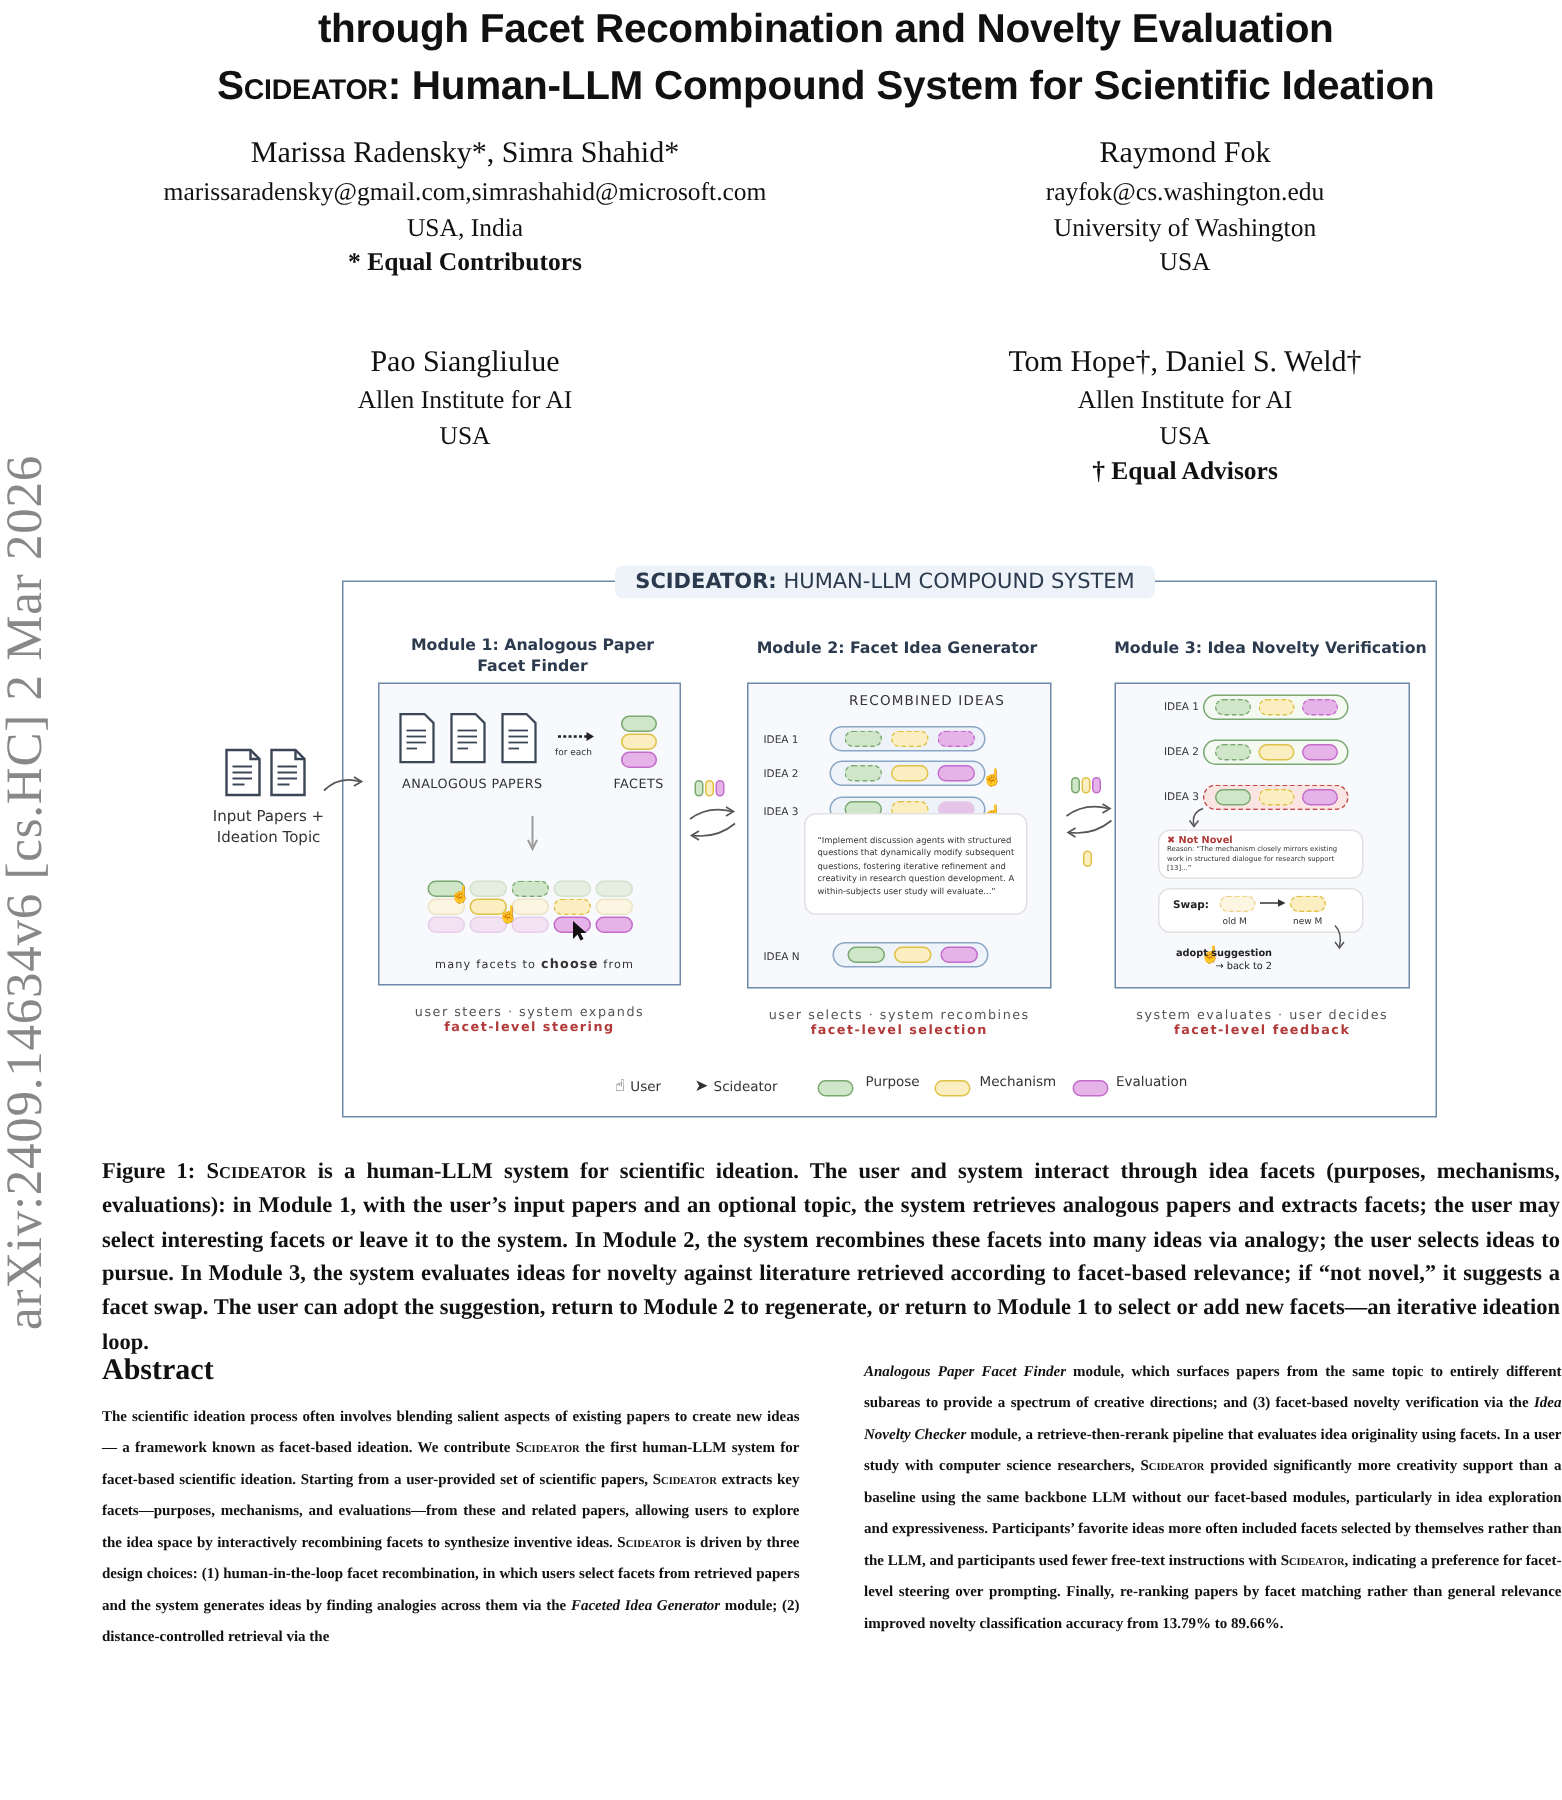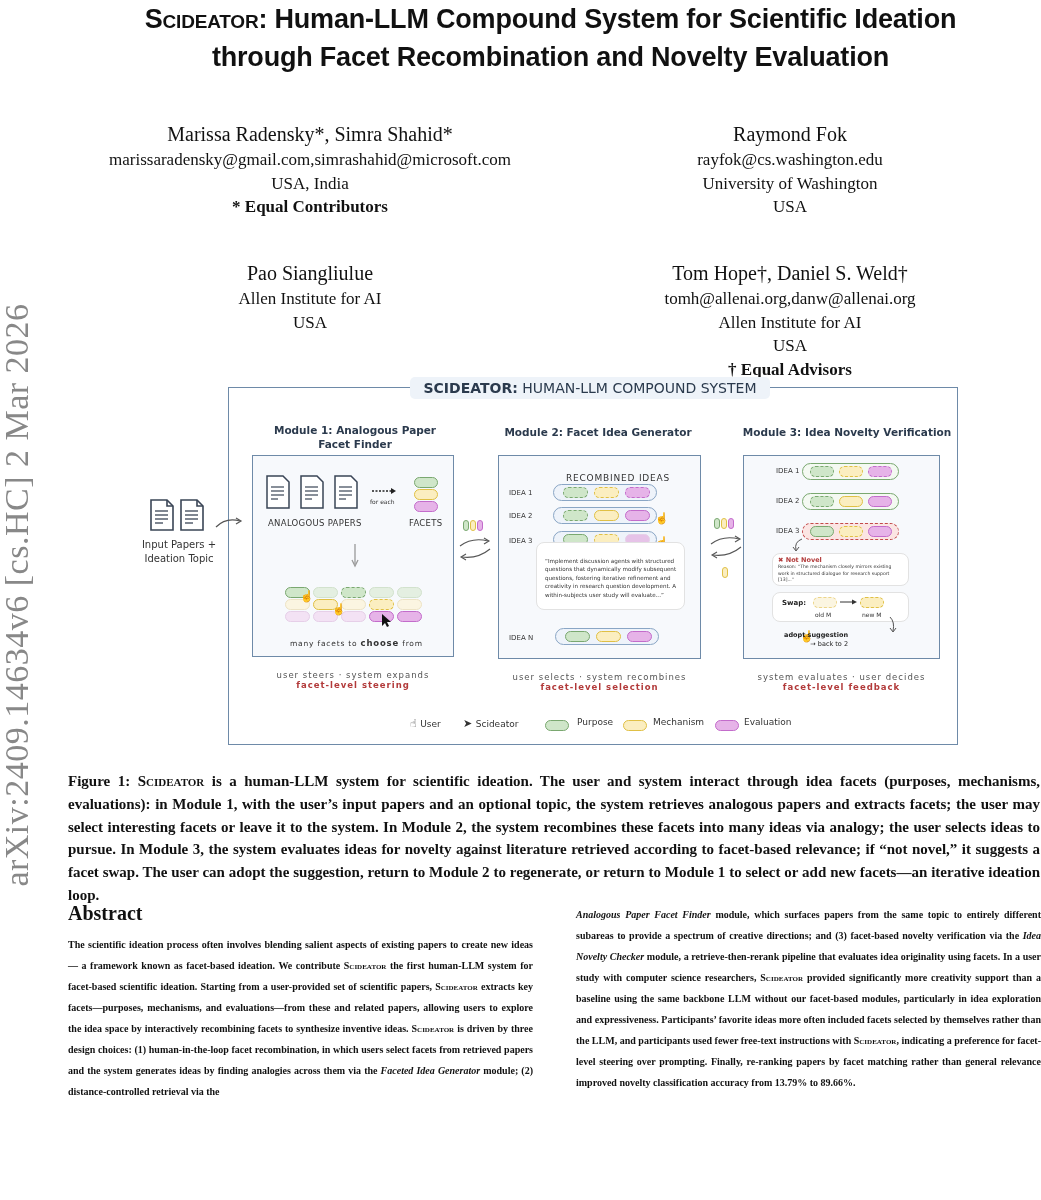--- a/index.html
+++ b/index.html
@@ -1,21 +1,21 @@
 <!DOCTYPE html>
 <html><head>
 <meta charset="utf-8">
 <style>
   html,body{margin:0;padding:0;background:#fff;}
   body{width:1041px;height:1200px;position:relative;overflow:hidden;color:#111;font-family:"Liberation Serif","DejaVu Serif",serif;}
   .arxiv{position:absolute;left:-332px;top:575px;width:700px;height:40px;transform:rotate(-90deg);transform-origin:center;font-family:"Liberation Serif",serif;font-size:34px;color:#888;letter-spacing:0.5px;text-align:center;white-space:nowrap;}
   .title{position:absolute;left:60px;top:0;width:981px;text-align:center;font-family:"Liberation Sans","DejaVu Sans",sans-serif;font-weight:bold;font-size:27px;line-height:38px;letter-spacing:-0.2px;}
   .sc{font-variant:small-caps;}
   .authors{position:absolute;font-size:17px;line-height:23.5px;text-align:center;}
-  .authors .name{font-size:20px;line-height:27px;margin-top:32px;}
+  .authors .name{font-size:20px;line-height:27px;}
   .authors b{font-weight:bold;text-align:right;}
   
   .fig{position:absolute;left:228px;top:387px;width:730px;height:358px;border:1.5px solid #6e8aa8;box-sizing:border-box;background:#fff;}
   .fig-title{position:absolute;left:410px;top:377px;width:360px;height:22px;background:#eef3f9;border-radius:5px;font-family:"DejaVu Sans",sans-serif;font-size:14px;color:#2b3a4d;text-align:center;line-height:22px;}
   .fig-title b{font-weight:bold;}
   .mod-title{position:absolute;font-family:"DejaVu Sans",sans-serif;font-weight:bold;font-size:10.5px;color:#2b3a4d;text-align:center;line-height:14px;}
   .panel{position:absolute;border:1.5px solid #6e8aa8;background:#f7f9fc;box-sizing:border-box;}
   .small{font-family:"DejaVu Sans",sans-serif;color:#333;}
   .pill{position:absolute;height:11px;border-radius:6px;box-sizing:border-box;}
   .g{background:#cfe6c9;border:1.3px solid #7aa870;}
@@ -34,22 +34,22 @@
   .col{position:absolute;font-size:10px;line-height:21px;text-align:justify;font-weight:bold;}
   .legend{position:absolute;top:717px;font-family:"DejaVu Sans",sans-serif;font-size:9px;color:#333;}
   svg{position:absolute;overflow:visible;}
 </style>
 </head>
 <body>
 
 <div class="arxiv">arXiv:2409.14634v6  [cs.HC]  2 Mar 2026</div>
 
 <div class="title">
+  <div>through Facet Recombination and Novelty Evaluation</div>
   <div><span class="sc">Scideator</span><span>: Human-LLM Compound System for Scientific Ideation</span></div>
-  <div>through Facet Recombination and Novelty Evaluation</div>
 </div>
 
 <div class="authors" style="left:70px;top:89px;width:480px;">
   <div class="name">Marissa Radensky*, Simra Shahid*</div>
   <div>marissaradensky@gmail.com,simrashahid@microsoft.com</div>
   <div>USA, India</div>
   <div><b>* Equal Contributors</b></div>
 </div>
 <div class="authors" style="left:560px;top:89px;width:460px;">
   <div class="name">Raymond Fok</div>
@@ -57,21 +57,20 @@
   <div>University of Washington</div>
   <div>USA</div>
 </div>
 <div class="authors" style="left:70px;top:228px;width:480px;">
   <div class="name">Pao Siangliulue</div>
   <div>Allen Institute for AI</div>
   <div>USA</div>
 </div>
 <div class="authors" style="left:560px;top:228px;width:460px;">
   <div class="name">Tom Hope†, Daniel S. Weld†</div>
-  <div>tomh@allenai.org,danw@allenai.org</div>
   <div>Allen Institute for AI</div>
   <div>USA</div>
   <div><b>† Equal Advisors</b></div>
 </div>
 
 <div class="fig"></div>
 <div class="fig-title"><b>SCIDEATOR:</b><span> HUMAN-LLM COMPOUND SYSTEM</span></div>
 
 <svg style="left:148px;top:497px;" width="64" height="36">
   <g fill="#fff" stroke="#3a4556" stroke-width="1.6">
@@ -172,21 +171,21 @@
 <div class="pill m" style="left:477px;top:520px;width:6px;height:11px;"></div>
 <svg style="left:458px;top:535px;" width="34" height="28">
   <path d="M2 11 Q14 2 30 6" fill="none" stroke="#555" stroke-width="1.1"></path>
     <path d="M26 3 L31 6 L26 9" fill="none" stroke="#555" stroke-width="1.1"></path>
   <path d="M32 14 Q20 24 4 22" fill="none" stroke="#555" stroke-width="1.1"></path>
     <path d="M8 19 L3 22 L8 25" fill="none" stroke="#555" stroke-width="1.1"></path>
 </svg>
 
 <div class="mod-title" style="left:498px;top:425px;width:200px;">Module 2: Facet Idea Generator</div>
 <div class="panel" style="left:498px;top:455px;width:203px;height:204px;"></div>
-<div class="small" style="position:absolute;left:498px;top:463px;width:240px;text-align:center;font-size:9px;letter-spacing:0.8px;margin-top:10px;">RECOMBINED IDEAS</div>
+<div class="small" style="position:absolute;left:498px;top:463px;width:240px;text-align:center;font-size:9px;letter-spacing:0.8px;">RECOMBINED IDEAS</div>
 <div class="idea-lbl" style="left:509px;top:489px;">IDEA 1</div>
 <div class="track" style="left:553px;top:484px;width:104px;"></div>
 <div class="pill g dash" style="left:563px;top:487px;width:25px;"></div>
 <div class="pill y dash" style="left:594px;top:487px;width:25px;"></div>
 <div class="pill m dash" style="left:625px;top:487px;width:25px;"></div>
 <div class="idea-lbl" style="left:509px;top:512px;">IDEA 2</div>
 <div class="track" style="left:553px;top:507px;width:104px;"></div>
 <div class="pill g dash" style="left:563px;top:510px;width:25px;"></div>
 <div class="pill y" style="left:594px;top:510px;width:25px;"></div>
 <div class="pill m" style="left:625px;top:510px;width:25px;"></div>

